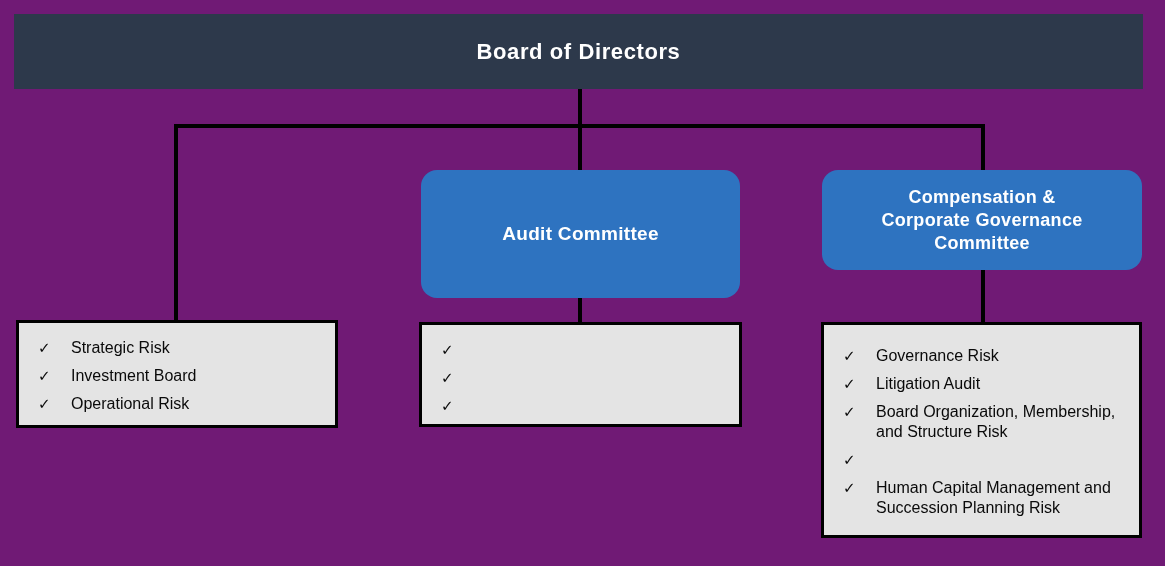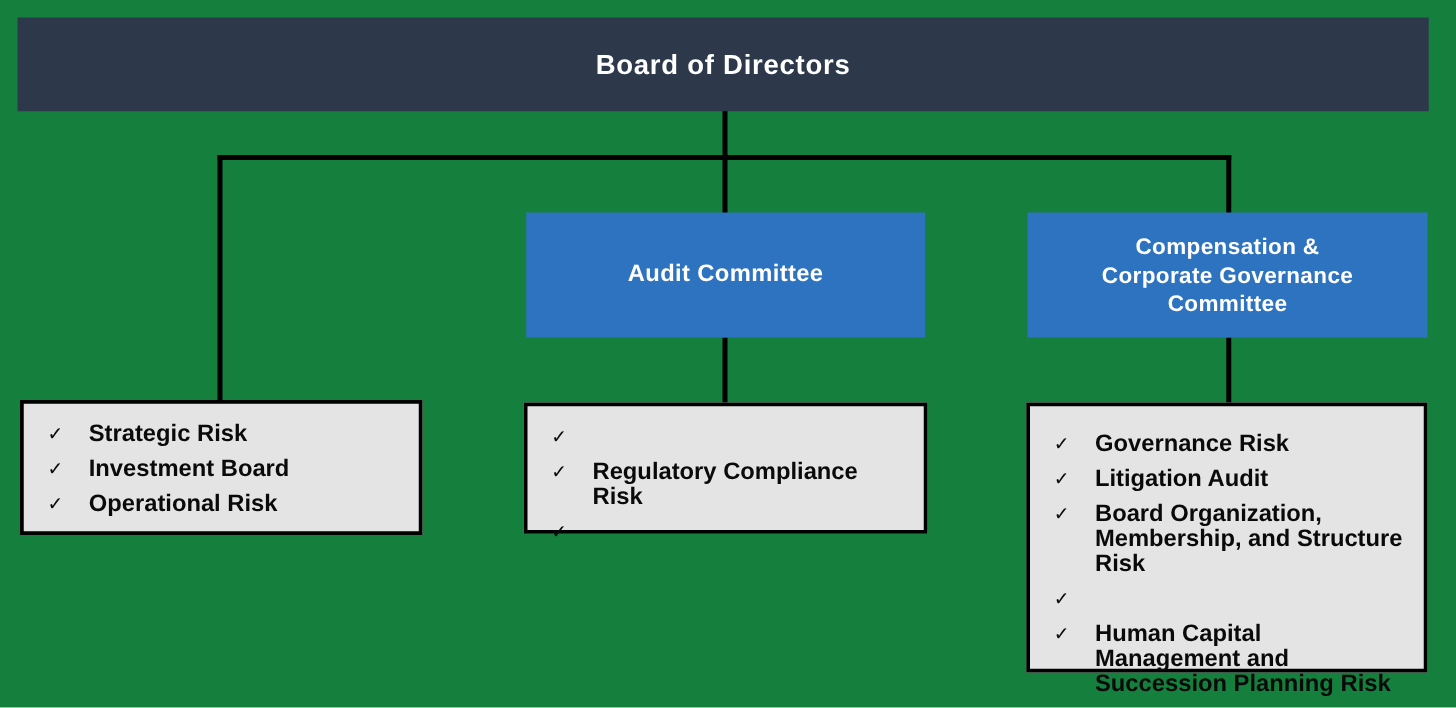--- a/index.html
+++ b/index.html
@@ -11,21 +11,21 @@
     --white: #ffffff;
   }
   * { margin: 0; padding: 0; box-sizing: border-box; }
   html, body { background: #ffffff; }
   body { font-family: "Liberation Sans", "DejaVu Sans", sans-serif; }
 
   .canvas {
     position: relative;
     width: 1165px;
     height: 566px;
-    background: #15803d;
+    background: #701a75;
     overflow: hidden;
   }
 
   .connector {
     position: absolute;
     background: var(--line);
   }
 
   .node-box {
     position: absolute;
@@ -42,30 +42,31 @@
   }
   .board-bar .label {
     color: var(--white);
     font-size: 22px;
     font-weight: bold;
     letter-spacing: 0.6px;
   }
 
   .committee {
     background: var(--blue);
+    border-radius: 16px;
   }
   .committee .label {
     color: var(--white);
     font-size: 19px;
     font-weight: bold;
     letter-spacing: 0.3px;
     line-height: 24px;
     white-space: pre-line;
   }
-  .committee.audit  { left: 421px; top: 170px; width: 319px; height: 100px; }
+  .committee.audit  { left: 421px; top: 170px; width: 319px; height: 128px; }
   .committee.comp   { left: 822px; top: 170px; width: 320px; height: 100px; }
   .committee.comp .label { font-size: 18px; line-height: 23px; }
 
   .risk-box {
     position: absolute;
     background: var(--gray_fill);
     border: 3px solid var(--line);
   }
   .risk-box.left   { left: 16px;  top: 320px; width: 322px; height: 108px; }
   .risk-box.middle { left: 419px; top: 322px; width: 323px; height: 105px; }
@@ -84,22 +85,22 @@
   }
   .risk-list .check {
     flex: 0 0 36px;
     font-size: 15px;
     line-height: 20px;
     color: var(--text_dark);
     font-weight: normal;
     padding-left: 3px;
   }
   .risk-list .item-text {
-    font-size: 19px;
-    font-weight: bold;
+    font-size: 16px;
+    font-weight: normal;
     color: var(--text_dark);
     line-height: 20px;
     padding-right: 4px;
   }
 </style>
 </head>
 <body>
 
 <div class="canvas">
 
@@ -141,21 +142,20 @@
       </ul>
   </div>
 
   <div class="risk-box middle">
     <ul class="risk-list">
         <li>
           <span class="check">✓</span>
         </li>
         <li>
           <span class="check">✓</span>
-          <span class="item-text">Regulatory Compliance Risk</span>
         </li>
         <li>
           <span class="check">✓</span>
         </li>
       </ul>
   </div>
 
   <div class="risk-box right">
     <ul class="risk-list">
         <li>

